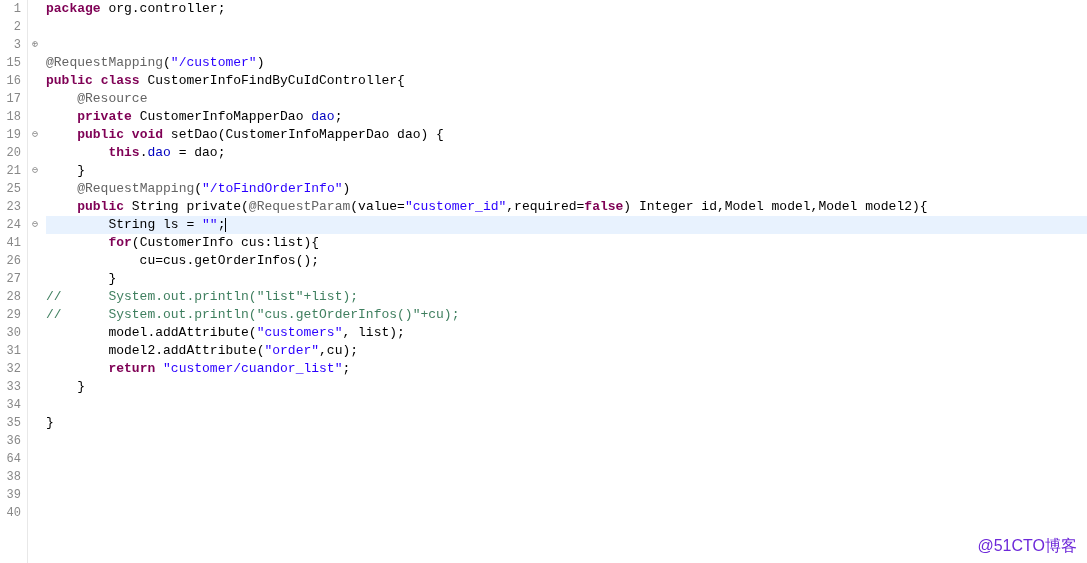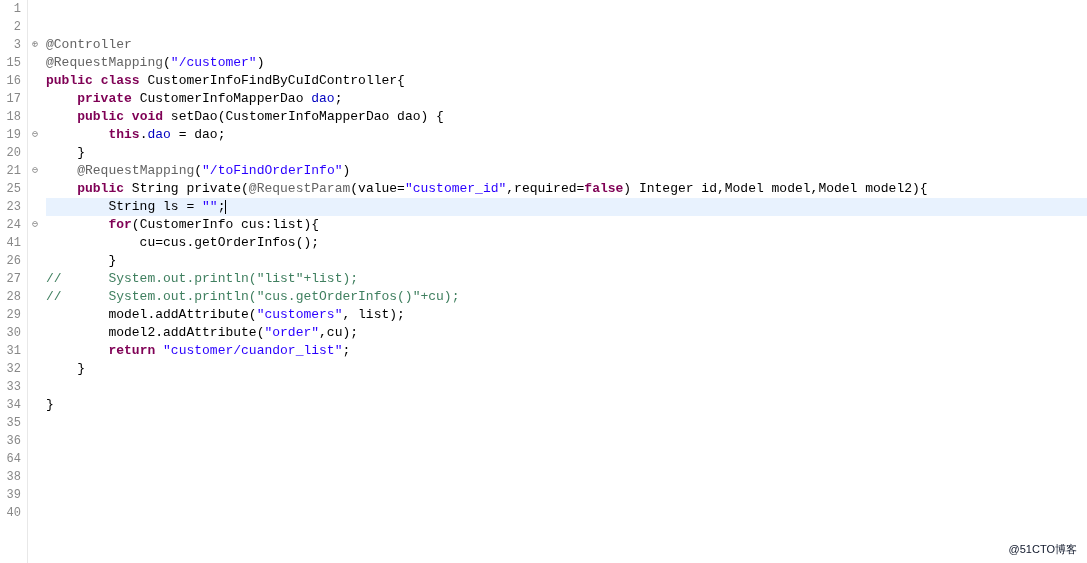--- a/index.html
+++ b/index.html
@@ -69,22 +69,22 @@
       display: inline-block;
       border: 1px solid #ccc;
       width: 10px;
       height: 10px;
       vertical-align: middle;
     }
     .watermark {
       position: absolute;
       bottom: 6px;
       right: 10px;
-      color: #0f172a;
-      font-size: 11px;
+      color: #6d28d9;
+      font-size: 16px;
       font-family: sans-serif;
     }
   </style>
 </head>
 <body>
 
 <div class="editor">
   <div class="gutter">
     <div class="line-num">1</div>
     <div class="line-num">2</div>
@@ -141,25 +141,26 @@
     <div class="fold-mark"></div>
     <div class="fold-mark"></div>
     <div class="fold-mark"></div>
     <div class="fold-mark"></div>
     <div class="fold-mark"></div>
     <div class="fold-mark"></div>
     <div class="fold-mark"></div>
     <div class="fold-mark"></div>
   </div>
   <div class="code-area">
+    <div class="code-line"><span class="kw">package</span><span> org.controller;</span></div>
     <div class="code-line"></div>
     <div class="code-line"></div>
-    <div class="code-line"><span class="ann">@Controller</span></div>
     <div class="code-line"><span class="ann">@RequestMapping</span>(<span class="str">"/customer"</span>)</div>
     <div class="code-line"><span class="kw">public</span> <span class="kw">class</span><span> CustomerInfoFindByCuIdController{</span></div>
+    <div class="code-line">    <span class="ann">@Resource</span></div>
     <div class="code-line">    <span class="kw">private</span><span> CustomerInfoMapperDao </span><span class="field">dao</span>;</div>
     <div class="code-line">    <span class="kw">public</span> <span class="kw">void</span><span> setDao(CustomerInfoMapperDao dao) {</span></div>
     <div class="code-line">        <span class="kw">this</span><span>.</span><span class="field">dao</span><span> = dao;</span></div>
     <div class="code-line">    }</div>
     <div class="code-line">    <span class="ann">@RequestMapping</span>(<span class="str">"/toFindOrderInfo"</span>)</div>
     <div class="code-line">    <span class="kw">public</span><span> String private(</span><span class="ann">@RequestParam</span><span>(value=</span><span class="str">"customer_id"</span><span>,required=</span><span class="kw">false</span><span>) Integer id,Model model,Model model2){</span></div>
     <div class="code-line highlight-line"><span>        String ls = </span><span class="str">""</span><span>;</span><span class="cursor"></span></div>
     <div class="code-line">        <span class="kw">for</span><span>(CustomerInfo cus:list){</span></div>
     <div class="code-line"><span>            cu=cus.getOrderInfos();</span></div>
     <div class="code-line"><span>        }</span></div>

